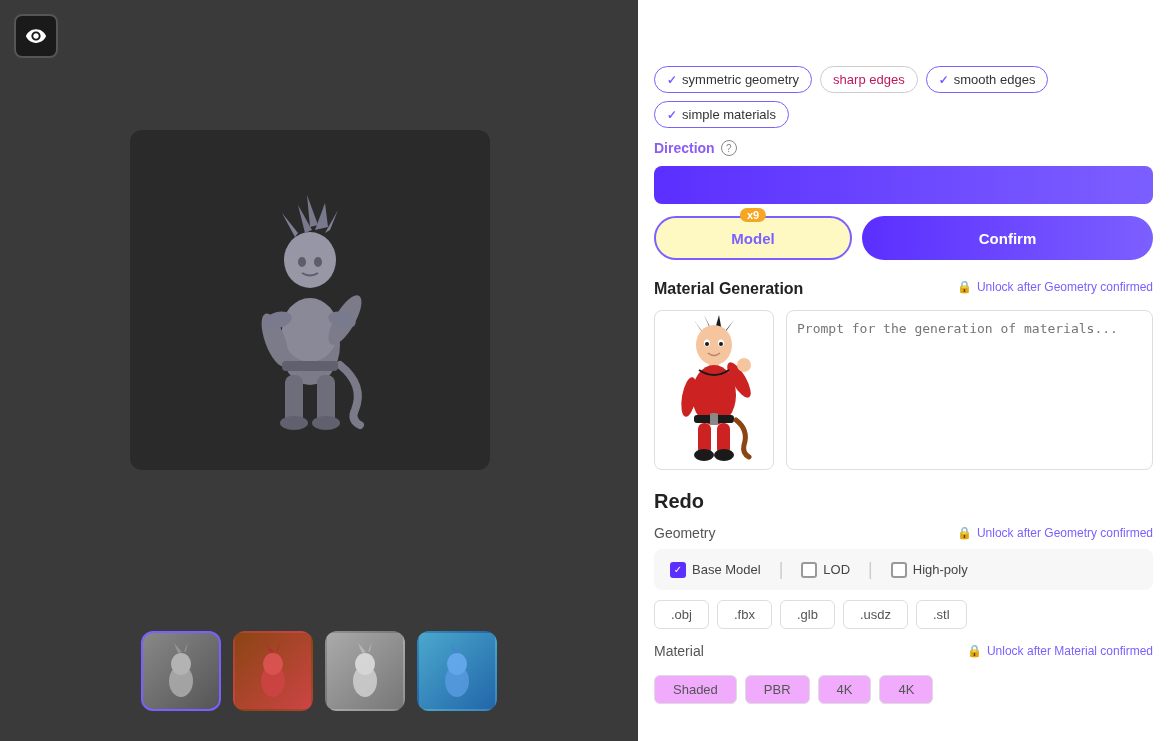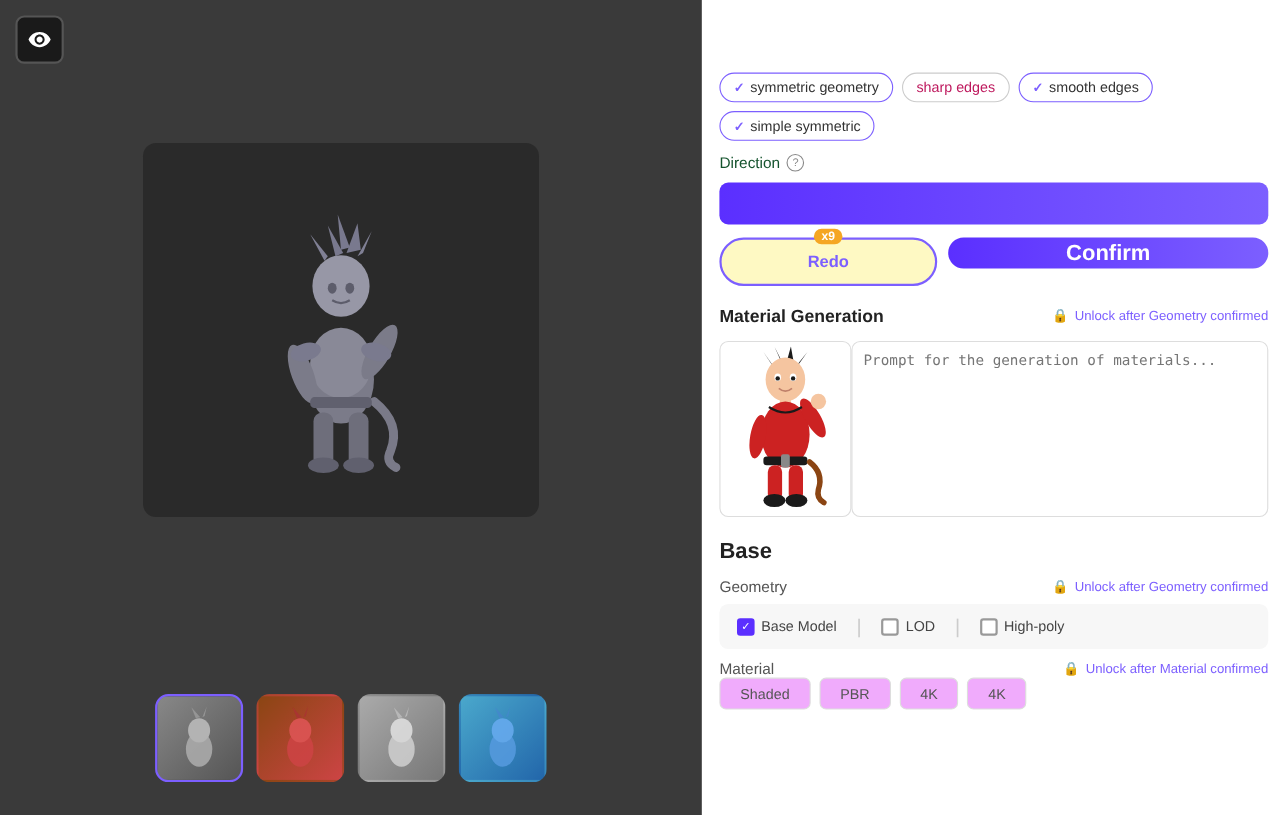--- a/index.html
+++ b/index.html
@@ -156,22 +156,22 @@
 
     .direction-row {
       display: flex;
       align-items: center;
       gap: 6px;
       margin-bottom: 10px;
     }
 
     .direction-label {
       font-size: 14px;
-      color: #14532d;
-      font-weight: 400;
+      color: #8b5cf6;
+      font-weight: 700;
     }
 
     .help-icon {
       width: 16px;
       height: 16px;
       border-radius: 50%;
       border: 1.5px solid #888;
       display: flex;
       align-items: center;
       justify-content: center;
@@ -216,26 +216,26 @@
       background: #f5a623;
       color: white;
       font-size: 11px;
       font-weight: 700;
       padding: 1px 7px;
       border-radius: 10px;
     }
 
     .confirm-btn {
       flex: 1.5;
-      height: 28px;
+      height: 44px;
       border: none;
       border-radius: 24px;
       background: linear-gradient(90deg, #5b2fff 0%, #7c5fff 100%);
       color: white;
-      font-size: 20px;
+      font-size: 15px;
       font-weight: 700;
       cursor: pointer;
     }
 
     .section-header {
       display: flex;
       align-items: flex-start;
       justify-content: space-between;
       margin-bottom: 12px;
     }
@@ -253,20 +253,21 @@
       font-size: 12px;
       color: #7c5fff;
     }
 
     .lock-icon {
       font-size: 12px;
     }
 
     .material-area {
       display: flex;
+      gap: 12px;
       margin-bottom: 20px;
     }
 
     .reference-img {
       width: 120px;
       height: 160px;
       border: 1.5px solid #ddd;
       border-radius: 8px;
       overflow: hidden;
       flex-shrink: 0;
@@ -374,21 +375,21 @@
       font-size: 13px;
       color: #555;
       cursor: pointer;
       background: white;
     }
 
     .material-section-row {
       display: flex;
       align-items: center;
       justify-content: space-between;
-      margin-bottom: 0;
+      margin-bottom: 16px;
     }
 
     .mat-label {
       font-size: 14px;
       color: #555;
       font-weight: 500;
     }
 
     .quality-row {
       display: flex;
@@ -510,37 +511,37 @@
     </div>
     <div class="tag">
       <span>sharp edges</span>
     </div>
     <div class="tag active">
       <span class="check">✓</span>
       <span>smooth edges</span>
     </div>
     <div class="tag active">
       <span class="check">✓</span>
-      <span>simple symmetric</span>
+      <span>simple materials</span>
     </div>
   </div>
 
   <div class="direction-row">
     <span class="direction-label">Direction</span>
     <div class="help-icon">
       <span>?</span>
     </div>
   </div>
 
   <div class="direction-bar"></div>
 
   <div class="action-buttons">
     <button class="redo-btn">
       <span class="redo-badge">x9</span>
-      <span>Redo</span>
+      <span>Model</span>
     </button>
     <button class="confirm-btn">
       <span>Confirm</span>
     </button>
   </div>
 
   <div class="section-header">
     <span class="section-title">Material Generation</span>
     <div class="unlock-label">
       <span class="lock-icon">🔒</span>
@@ -587,21 +588,21 @@
 
         <path d="M72 105 Q85 115 80 130 Q78 138 85 142" stroke="#8b4513" stroke-width="5" fill="none" stroke-linecap="round"></path>
 
         <path d="M35 55 Q50 65 65 55" stroke="#1a1a1a" stroke-width="2" fill="none"></path>
       </svg>
     </div>
     <textarea class="material-prompt" placeholder="Prompt for the generation of materials..." style=""></textarea>
   </div>
 
   <div class="pack-section">
-    <div class="pack-title">Base</div>
+    <div class="pack-title">Redo</div>
 
     <div class="geometry-row">
       <span class="geo-label">Geometry</span>
       <div class="unlock-label">
         <span class="lock-icon">🔒</span>
         <span>Unlock after Geometry confirmed</span>
       </div>
     </div>
 
     <div class="checkboxes-row">
@@ -614,20 +615,37 @@
         <div class="checkbox-box"></div>
         <span>LOD</span>
       </div>
       <span class="divider-dot">|</span>
       <div class="checkbox-item">
         <div class="checkbox-box"></div>
         <span>High-poly</span>
       </div>
     </div>
 
+    <div class="format-row">
+      <div class="format-tag">
+        <span>.obj</span>
+      </div>
+      <div class="format-tag">
+        <span>.fbx</span>
+      </div>
+      <div class="format-tag">
+        <span>.glb</span>
+      </div>
+      <div class="format-tag">
+        <span>.usdz</span>
+      </div>
+      <div class="format-tag">
+        <span>.stl</span>
+      </div>
+    </div>
 
     <div class="material-section-row">
       <span class="mat-label">Material</span>
       <div class="unlock-label">
         <span class="lock-icon">🔒</span>
         <span>Unlock after Material confirmed</span>
       </div>
     </div>
 
     <div class="quality-row">

